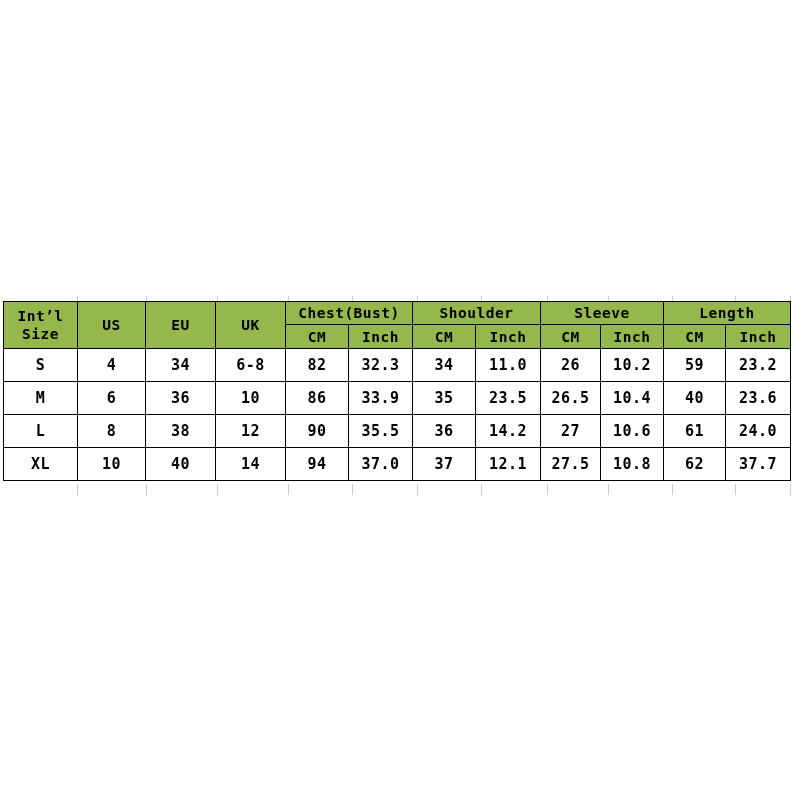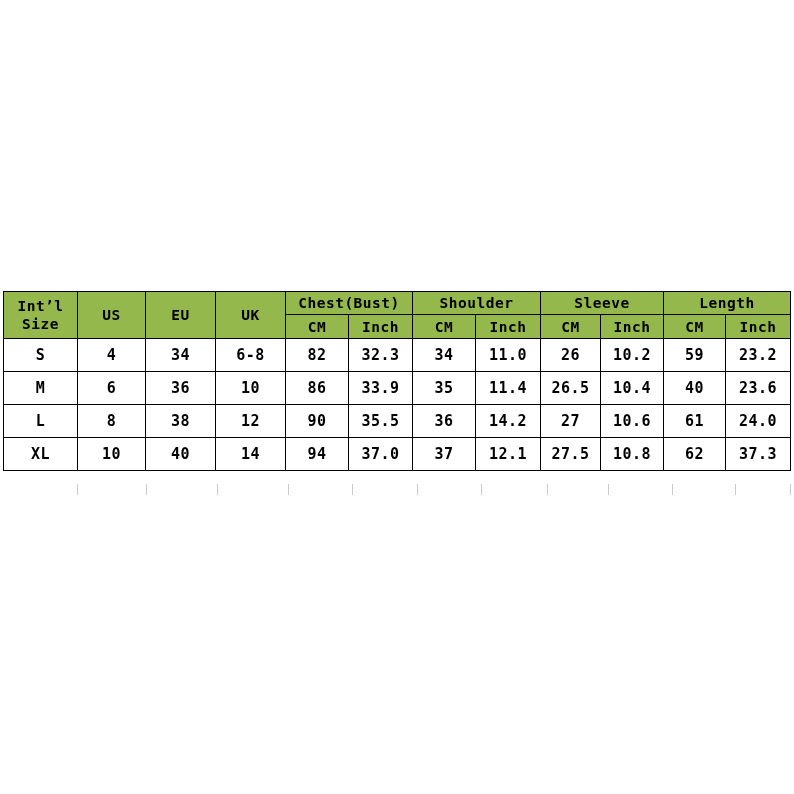--- a/index.html
+++ b/index.html
@@ -27,21 +27,21 @@
     width: 1px;
     background: #c9c9c9;
   }
   .grid-tick.top  { top: 296px; height: 11px; }
   .grid-tick.bot  { top: 484px; height: 11px; }
 
   
   #size-table {
     position: absolute;
     left: 3px;
-    top: 291px;
+    top: 301px;
     width: 787px;
     border-collapse: collapse;
     table-layout: fixed;
     background: #c2410c;
   }
   #size-table th,
   #size-table td {
     border: 1px solid #000000;
     text-align: center;
     vertical-align: middle;
@@ -175,21 +175,21 @@
         <td>23.2</td>
       </tr>
       <tr>
         <td class="c-size">M</td>
         <td class="c-std">6</td>
         <td class="c-std">36</td>
         <td class="c-std">10</td>
         <td>86</td>
         <td>33.9</td>
         <td>35</td>
-        <td>11.4</td>
+        <td>23.5</td>
         <td>26.5</td>
         <td>10.4</td>
         <td>40</td>
         <td>23.6</td>
       </tr>
       <tr>
         <td class="c-size">L</td>
         <td class="c-std">8</td>
         <td class="c-std">38</td>
         <td class="c-std">12</td>
@@ -207,18 +207,18 @@
         <td class="c-std">10</td>
         <td class="c-std">40</td>
         <td class="c-std">14</td>
         <td>94</td>
         <td>37.0</td>
         <td>37</td>
         <td>12.1</td>
         <td>27.5</td>
         <td>10.8</td>
         <td>62</td>
-        <td>37.3</td>
+        <td>37.7</td>
       </tr>
     </tbody>
   </table>
 
 </div>
 
 </body></html>

